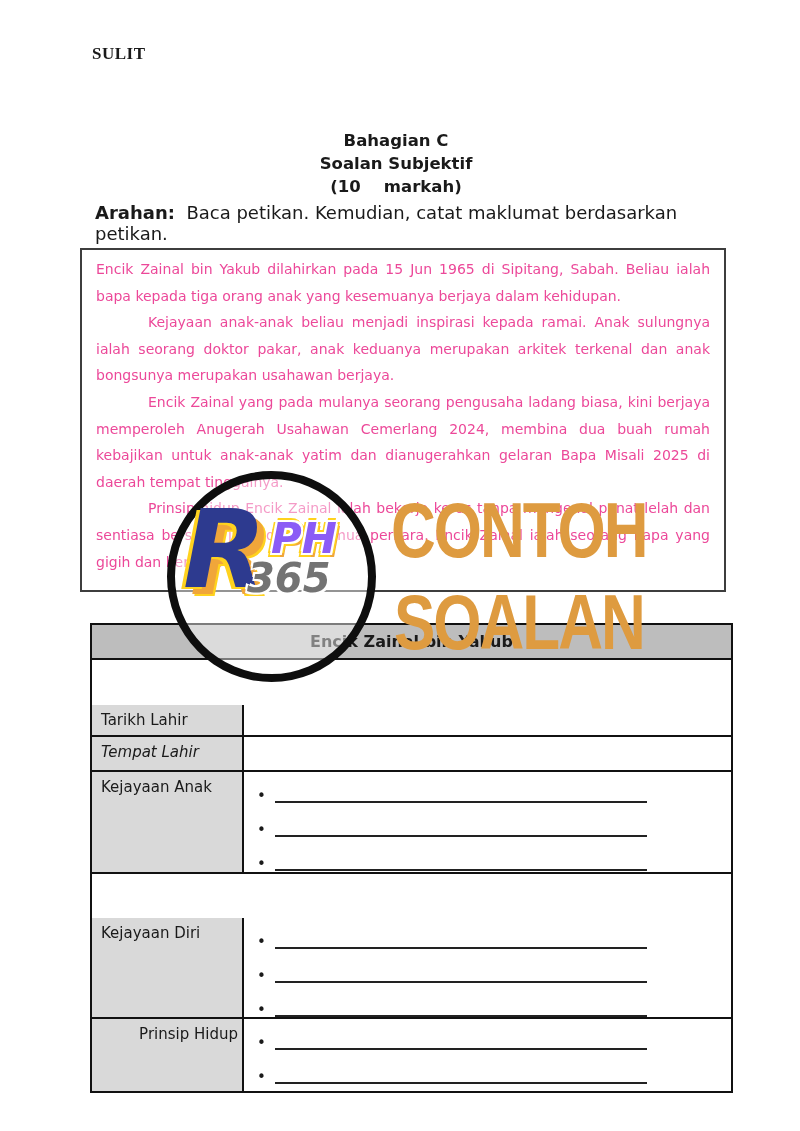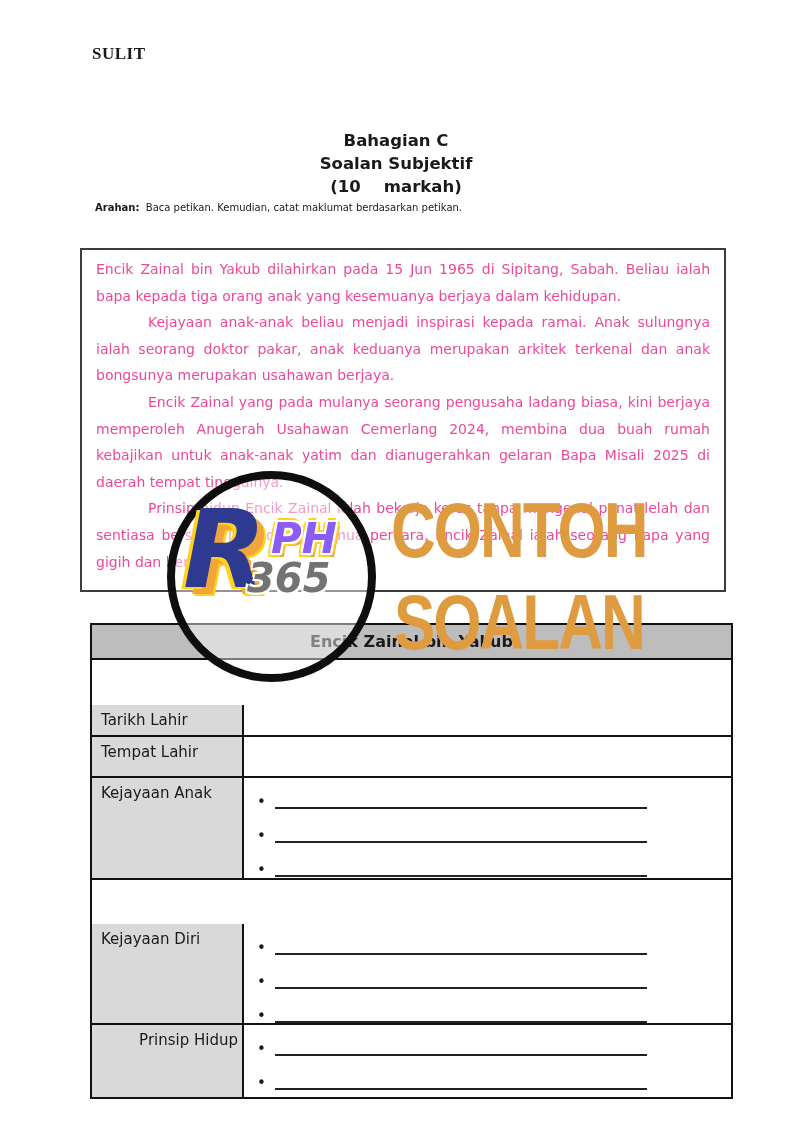--- a/index.html
+++ b/index.html
@@ -14,21 +14,21 @@
     position:absolute; left:92px; top:44px;
     font-family:"Liberation Serif", serif; font-weight:bold; font-size:17px;
     letter-spacing:0.5px;
   }
   .title-block {
     position:absolute; left:0; top:129px; width:792px;
     text-align:center; font-weight:bold; font-size:16.5px; line-height:23px;
   }
   .title-block .marks { white-space:pre; }
   .instruction {
-    position:absolute; left:95px; top:202px; width:650px; font-size:10px;
+    position:absolute; left:95px; top:202px; width:650px; font-size:18px;
   }
   .instruction b { font-weight:bold; }
   
   .passage-box {
     position:absolute; left:80px; top:248px; width:646px; height:344px;
     border:2px solid #3d3d3d; background:#ffffff;
     padding:6px 14px 4px 14px; overflow:hidden;
   }
   .passage-box p {
     font-size:14px; line-height:26.6px; text-align:justify; color:#ec4899;
@@ -45,21 +45,21 @@
     font-weight:bold; font-size:16px;
   }
   .t-row { display:flex; border-bottom:2px solid #111111; }
   .t-row:last-child { border-bottom:none; }
   .t-label {
     width:152px; flex:0 0 152px; background:#d9d9d9;
     border-right:2px solid #111111; padding:6px 4px 0 9px; font-size:15px;
   }
   .t-answer { flex:1; background:#ffffff; }
   .t-row.h32 { height:32px;margin-top:45px; }
-  .t-row.h35 { height:41px; }
+  .t-row.h35 { height:35px;font-style:italic; }
   .t-row.h102 { height:102px; }
   .t-row.h101 { height:101px;margin-top:44px; }
   .t-row.h88 { height:72px;text-align:right; }
   .answer-line {
     display:flex; align-items:flex-end; height:22px; margin:12px 0 0 13px;
   }
   .answer-line:first-child { margin-top:9px; }
   .answer-line .bullet {
     font-size:15px; line-height:14px; margin-right:9px;
   }

